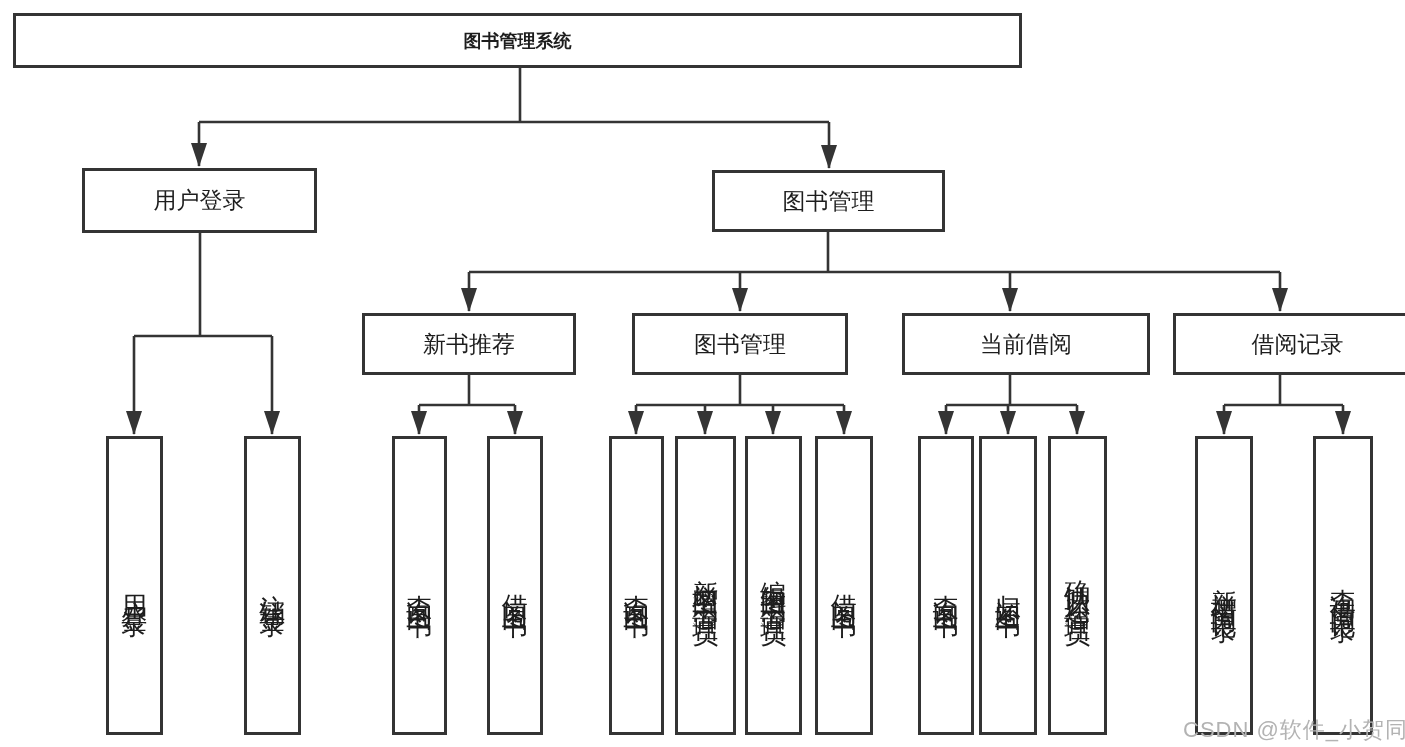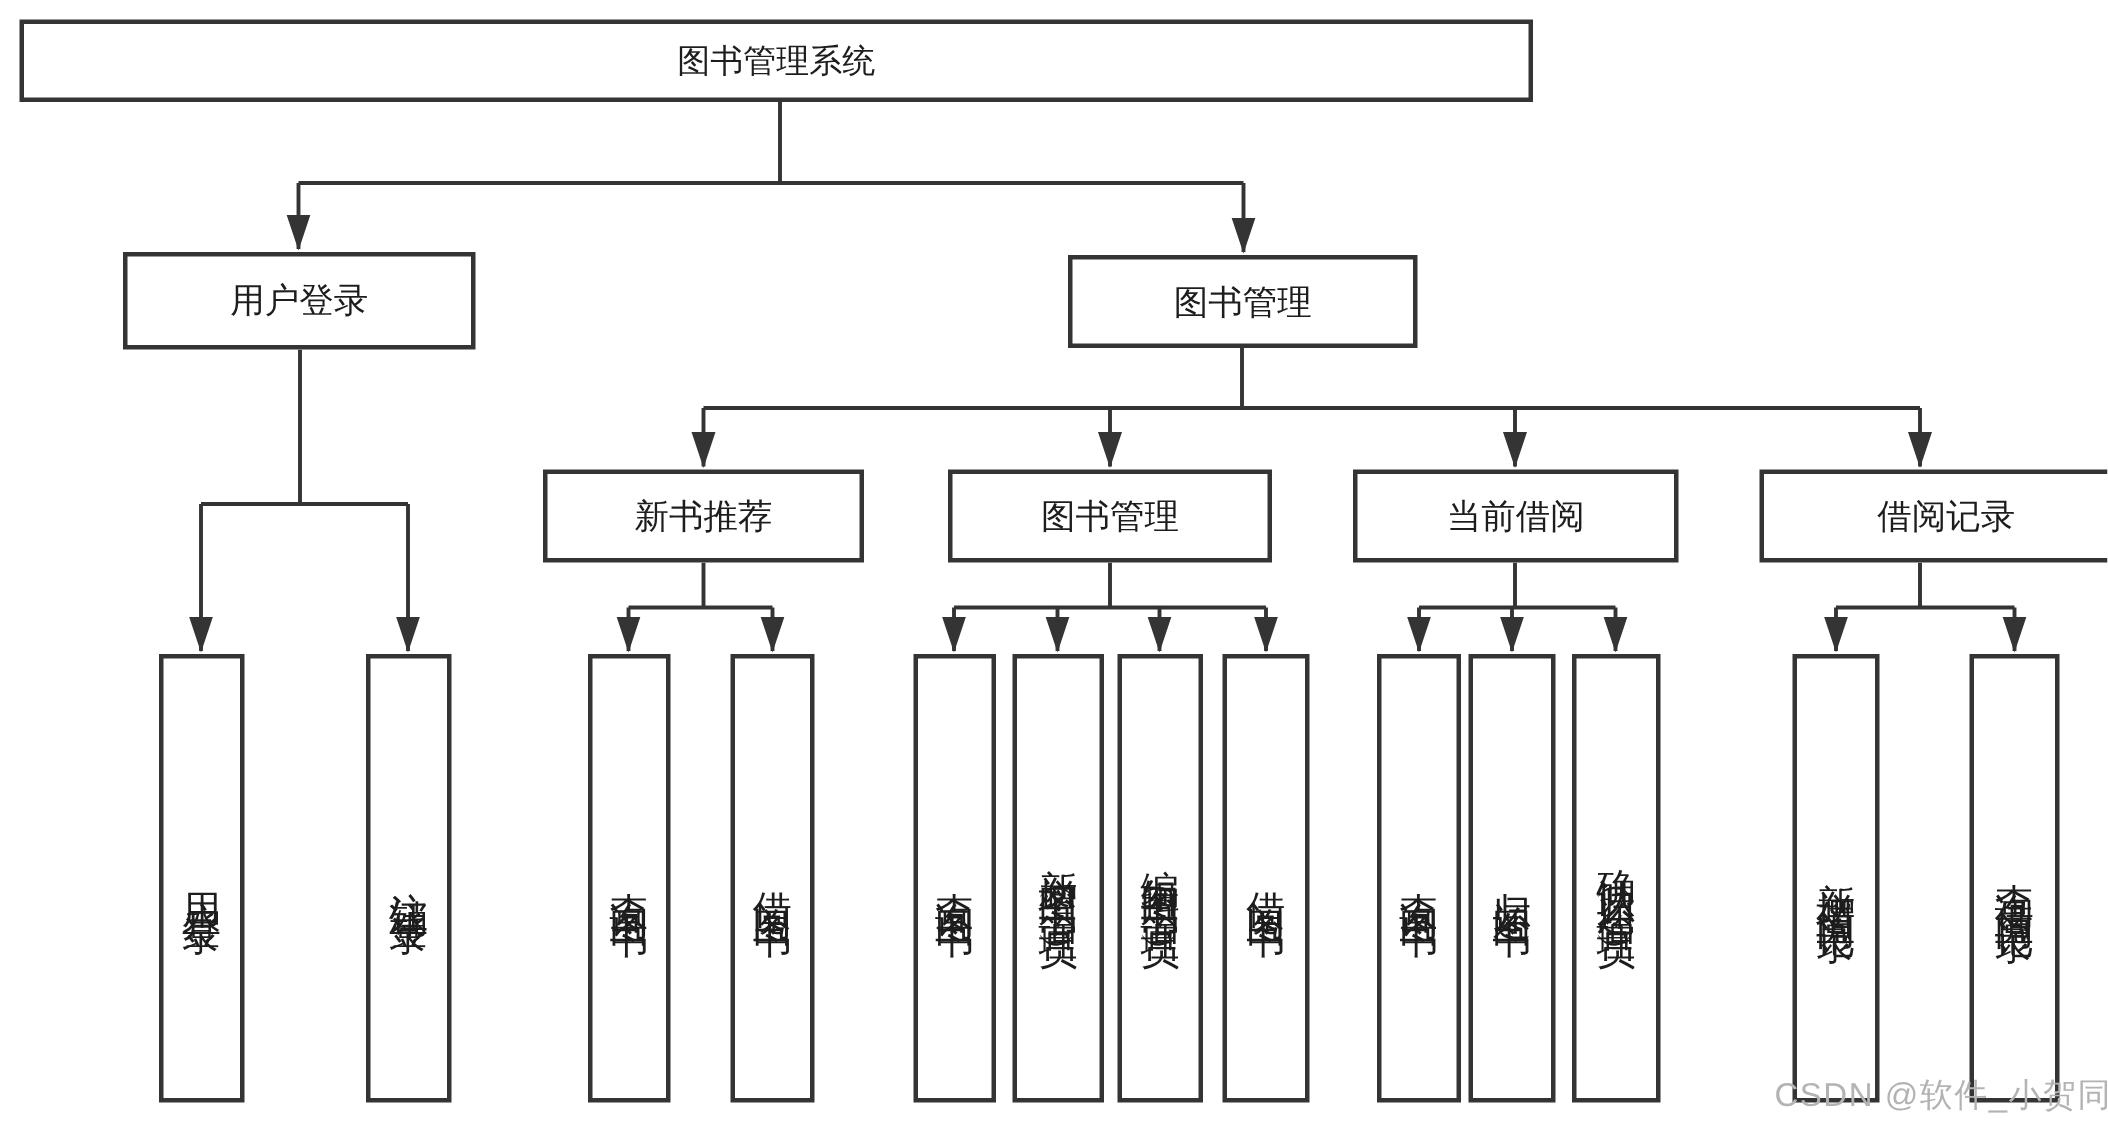--- a/index.html
+++ b/index.html
@@ -16,21 +16,21 @@
   }
   .box {
     position:absolute;
     background:#ffffff;
     border:3px solid #343434;
     box-sizing:border-box;
     display:flex; align-items:center; justify-content:center;
     color:#1d1d1d;
     z-index:1;
   }
-  .root-box  { font-size:22px; }
+  .root-box  { font-size:18px;font-weight:bold; }
   .mid-box   { font-size:23px; }
   .leaf-box  { font-size:26px; }
   .leaf-box span {
     writing-mode:vertical-rl;
     text-orientation:mixed;
     letter-spacing:6px;
     line-height:1.1;
   }
   #watermark {
     position:absolute;
@@ -99,21 +99,21 @@
   <div class="box mid-box" style="left:362px; top:313px; width:214px; height:62px">
     <span>新书推荐</span>
   </div>
 
   <div class="box mid-box" style="left:712px; top:170px; width:233px; height:62px">
     <span>图书管理</span>
   </div>
   <div class="box mid-box" style="left:632px; top:313px; width:216px; height:62px">
     <span>图书管理</span>
   </div>
-  <div class="box mid-box" style="left:902px; top:313px; width:217px; height:62px">
+  <div class="box mid-box" style="left:902px; top:313px; width:248px; height:62px">
     <span>当前借阅</span>
   </div>
   <div class="box mid-box" style="left:1173px; top:313px; width:249px; height:62px">
     <span>借阅记录</span>
   </div>
 
   <div class="box leaf-box" style="left:106px; top:436px; width:57px; height:299px">
     <span>用户登录</span>
   </div>
   <div class="box leaf-box" style="left:244px; top:436px; width:57px; height:299px">

